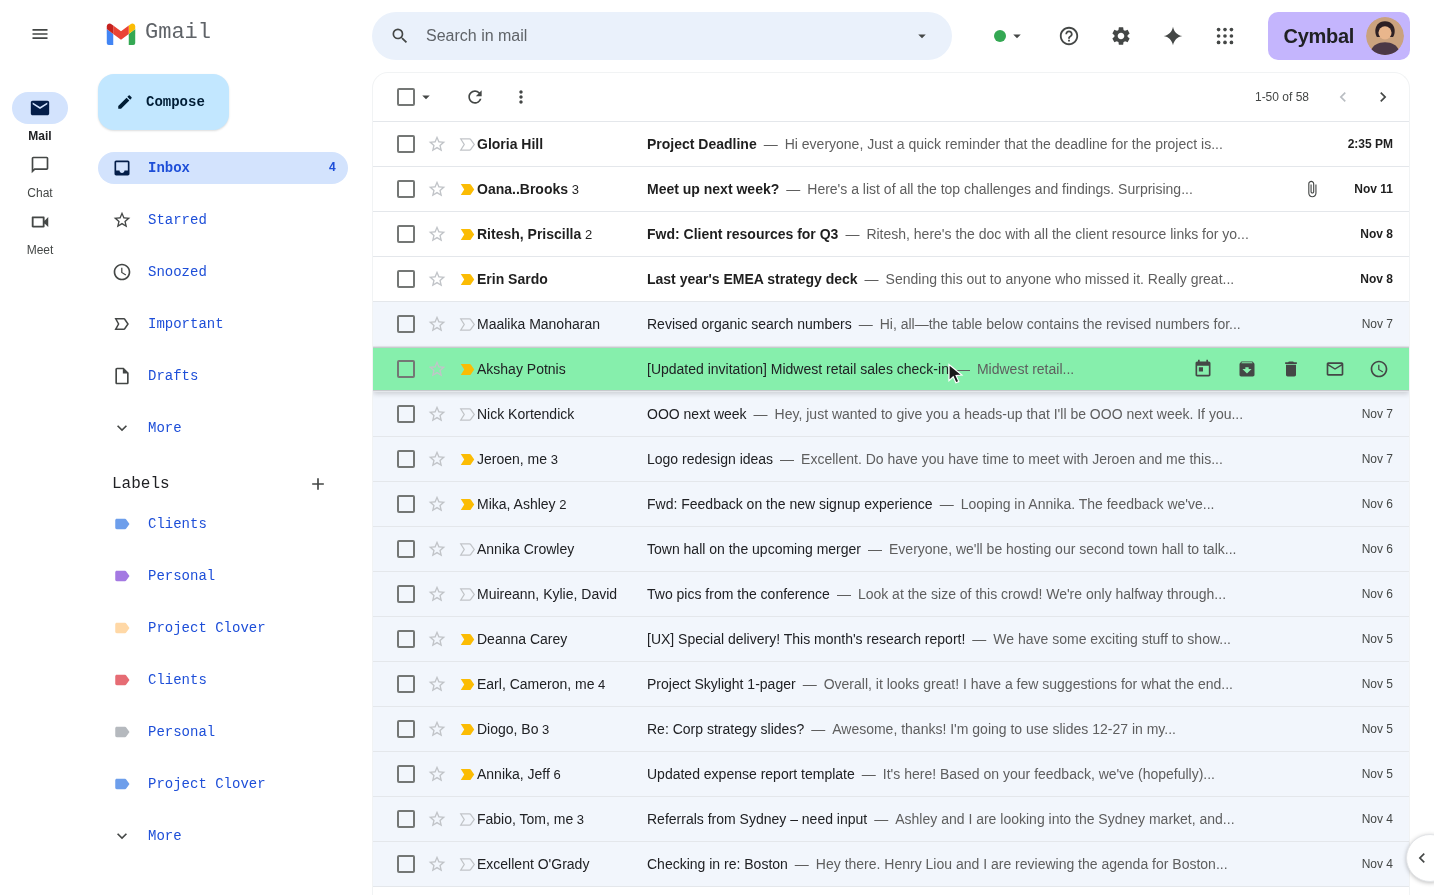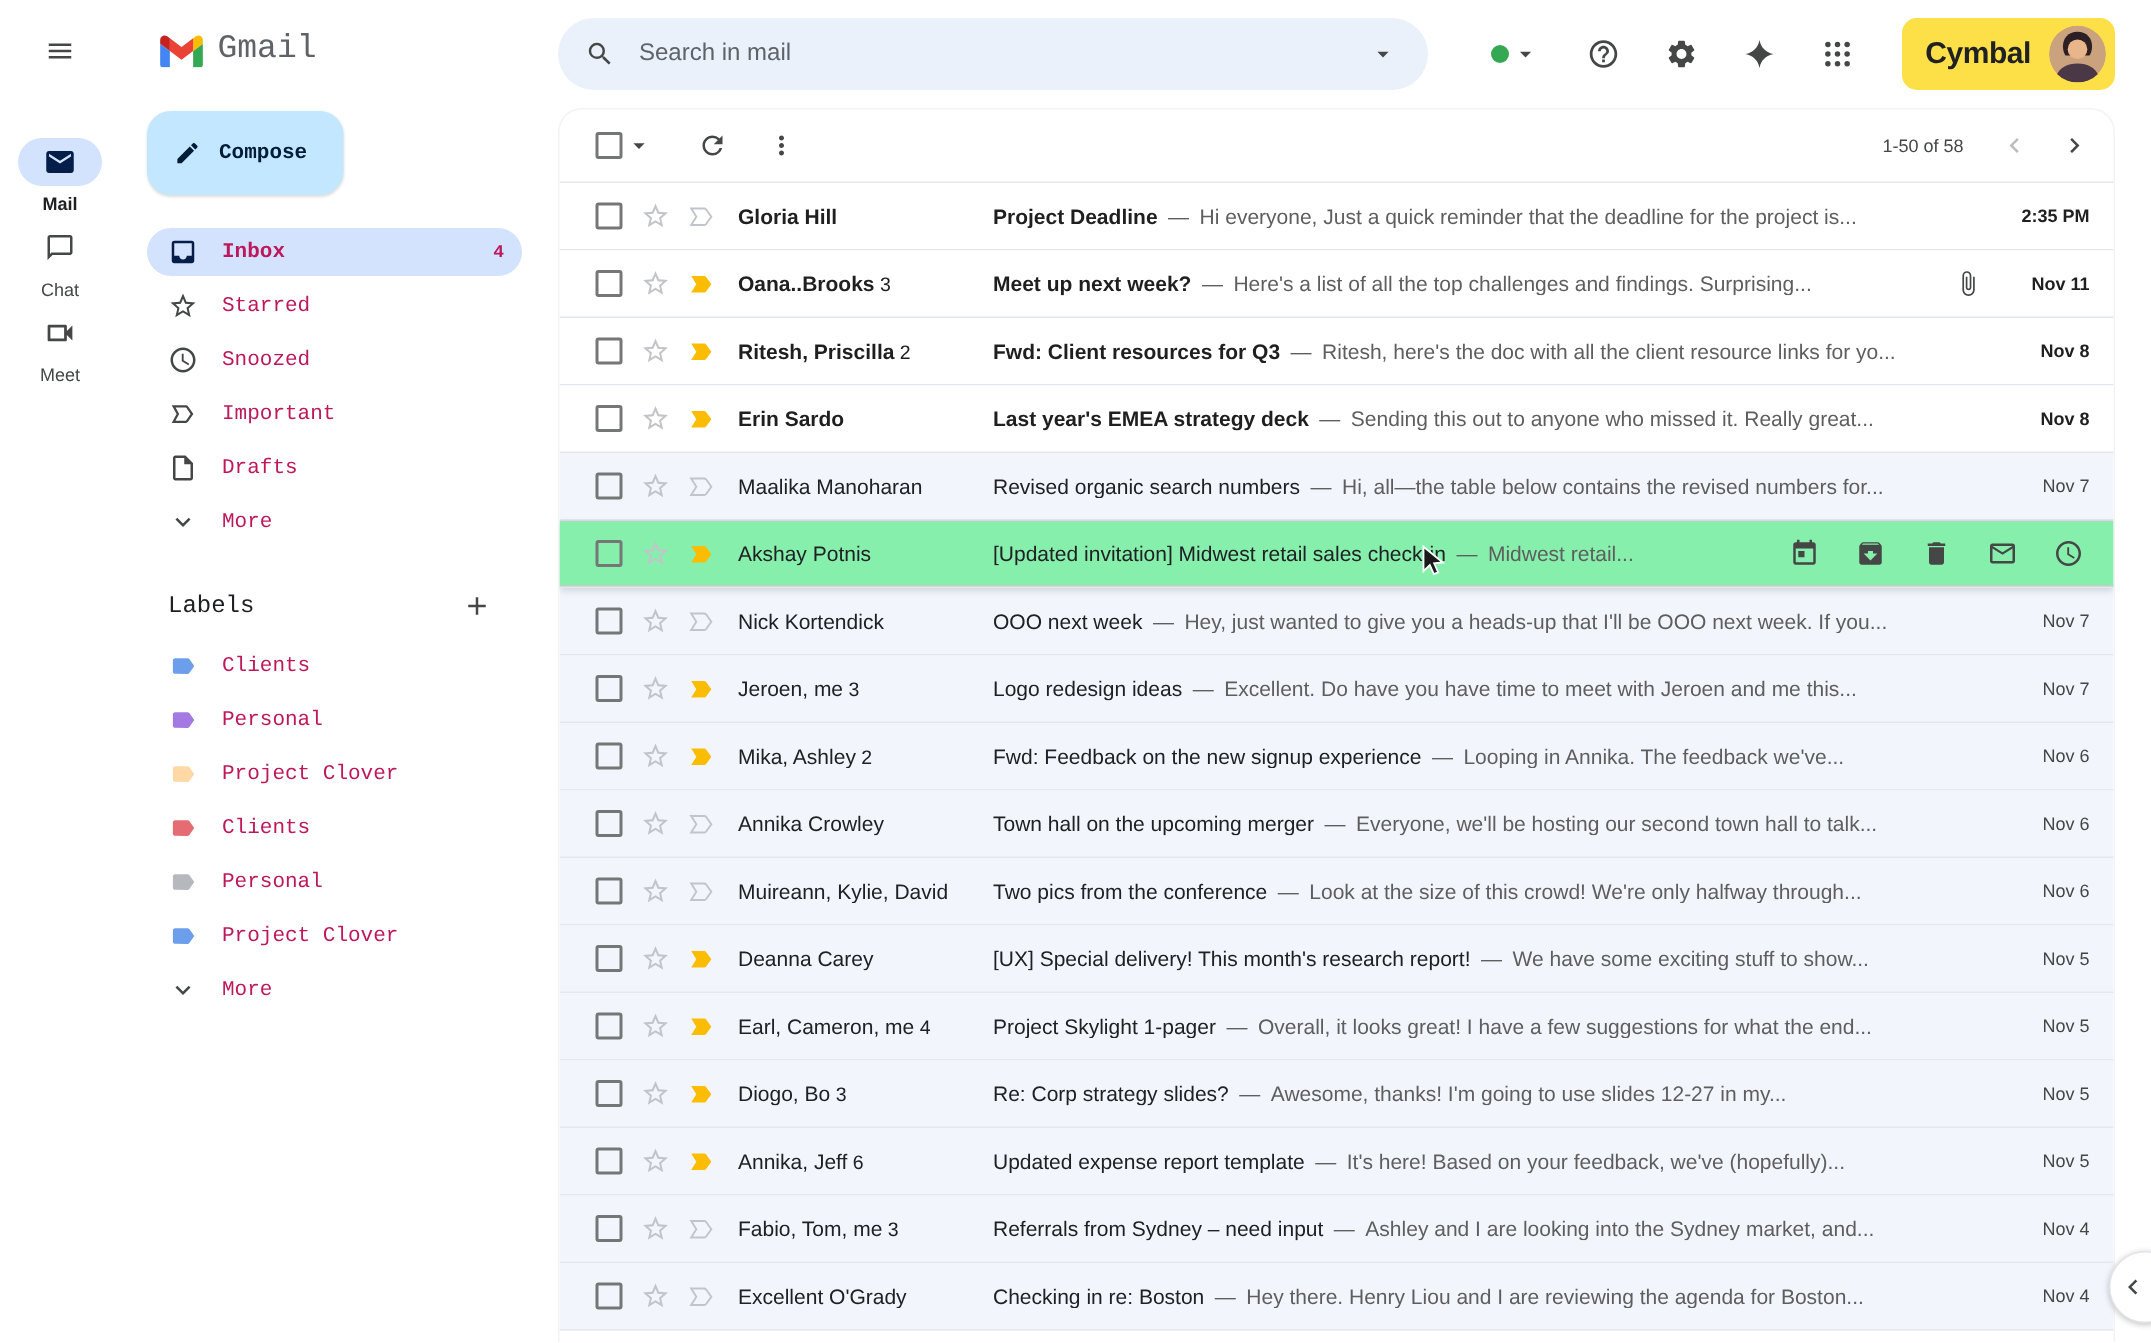--- a/index.html
+++ b/index.html
@@ -23,42 +23,42 @@
   .rail-item.active .rail-label { font-weight:700; color:#202124; }
 
   
   .sidebar { width:292px; flex:none;font-family:Liberation Mono, monospace; }
   .logo-row { height:64px; display:flex; align-items:center; gap:9px; padding-left:26px; cursor:pointer; }
   .gmail-text { font-size:22px; color:#5f6368; }
   .compose { margin:10px 0 22px 18px; height:56px; border-radius:16px; background:#c2e7ff;
     display:inline-flex; align-items:center; gap:12px; padding:0 24px 0 18px;
     font-size:14px; font-weight:700; color:#001d35; box-shadow:0 1px 2px rgba(60,64,67,.18); }
   .c-ic { color:#001d35; }
-  .nav-item { height:32px; display:flex; align-items:center; padding:0 12px 0 14px; margin:0 24px 4px 18px;
-    border-radius:16px; font-size:14px; color:#be185d; cursor:pointer; }
+  .nav-item { height:32px; display:flex; align-items:center; padding:0 12px 0 14px; margin:0 24px 20px 18px;
+    border-radius:16px; font-size:14px; color:#1d4ed8; cursor:pointer; }
   .nav-icon { width:20px; height:20px; margin-right:16px; color:#444746; display:flex; align-items:center; justify-content:center; }
   .nav-item.active { background:#d3e3fd; font-weight:700; }
   .nav-item.active .nav-icon { color:#041e49; }
   .nav-count { margin-left:auto; font-size:12px; font-weight:700; }
   .labels-head { display:flex; align-items:center; margin:26px 40px 10px 18px; padding-left:14px; font-size:16px; color:#202124; }
   .plus-btn { margin-left:auto; width:28px; height:28px; border-radius:50%; display:flex; align-items:center; justify-content:center; color:#444746; }
 
   
   .main { flex:1; min-width:0; display:flex; flex-direction:column;justify-content:flex-end; }
   .topbar { height:72px; flex:none; display:flex; align-items:center; }
   .search { width:580px; height:48px; background:#eaf1fb; border-radius:24px; display:flex; align-items:center; padding:0 10px 0 8px; }
   .s-btn { width:40px; height:40px; border-radius:50%; display:flex; align-items:center; justify-content:center; color:#444746; }
   .search-input { flex:1; border:none; background:transparent; outline:none; font-size:16px; color:#202124; font-family:inherit; padding:0 6px; }
   .search-input::placeholder { color:#5f6368; }
   .top-icons { display:flex; align-items:center; margin-left:auto; gap:6px; padding-right:24px; }
   .icon-btn { width:46px; height:46px; border-radius:50%; display:flex; align-items:center; justify-content:center; color:#444746; }
   .presence { display:flex; align-items:center; gap:2px; margin-right:14px; }
   .dot { width:12px; height:12px; border-radius:50%; background:#34a853; }
   .pcaret { color:#444746; display:flex; }
-  .workspace { margin-left:14px; height:48px; background:#fde047; border-radius:10px; display:flex; align-items:center; gap:12px; padding:0 6px 0 16px; }
+  .workspace { margin-left:14px; height:48px; background:#c4b5fd; border-radius:10px; display:flex; align-items:center; gap:12px; padding:0 6px 0 16px; }
   .ws-name { font-weight:700; font-size:20px; color:#202124; letter-spacing:-0.3px; }
   .avatar { width:38px; height:38px; border-radius:50%; overflow:hidden; flex:none; }
 
   
   .list-card { flex:1; margin-right:24px; background:#fff; border-radius:16px 16px 0 0; border:1px solid #f1f3f4; border-bottom:none; overflow:hidden; display:flex; flex-direction:column; }
   .list-toolbar { height:48px; flex:none; display:flex; align-items:center; padding:0 6px 0 24px; }
   .checkbox { width:18px; height:18px; border:2px solid #747775; border-radius:2px; flex:none; cursor:pointer; }
   .tb-caret { width:22px; height:40px; display:flex; align-items:center; justify-content:center; color:#444746; }
   .tb-btn { width:40px; height:40px; border-radius:50%; display:flex; align-items:center; justify-content:center; color:#444746; }
   .tb-btn.refresh { margin-left:18px; }
@@ -68,21 +68,21 @@
   .pg-prev { color:#b9bdc2; }
   .rows { border-top:1px solid #e4e7eb; }
   .row { height:45px; display:flex; align-items:center; padding-left:24px; border-bottom:1px solid #e4e7eb;
     background:#f2f6fc; font-size:14px; color:#202124; cursor:pointer; position:relative; }
   .row.unread { background:#fff; }
   .row.hovered { background:#86efac; box-shadow: inset 0 1px 0 #c7cacd, inset 0 -1px 0 #c7cacd, 0 2px 5px rgba(0,0,0,.16); z-index:2; }
   .rowbtn { width:20px; height:20px; margin-left:12px; color:#c1c4c8; display:flex; align-items:center; justify-content:center; flex:none; cursor:pointer; }
   .marker { margin-left:10px; }
   .marker.imp-on svg path { fill:#fbbc04; }
   .marker.imp-off svg path { fill:none; stroke:#c1c4c8; stroke-width:1.6; }
-  .sender { width:158px; flex:none; margin-left:15px; white-space:nowrap; overflow:hidden; text-overflow:ellipsis; }
+  .sender { width:158px; flex:none; margin-left:0; white-space:nowrap; overflow:hidden; text-overflow:ellipsis; }
   .row.unread .sender, .row.unread .subject { font-weight:700; color:#1f1f1f; }
   .tcount { font-weight:400; font-size:13px; }
   .subject-area { flex:1; min-width:0; margin-left:12px; margin-right:8px; display:flex; align-items:center; white-space:nowrap; overflow:hidden; }
   .subject { flex:none; }
   .sep { margin:0 7px; color:#5e5e5e; flex:none; }
   .snippet { color:#5e5e5e; overflow:hidden; text-overflow:ellipsis; min-width:0; }
   .right { flex:none; display:flex; align-items:center; padding-right:16px; }
   .date { font-size:12px; color:#444746; min-width:56px; text-align:right; white-space:nowrap; }
   .row.unread .date { color:#1f1f1f; font-weight:700; }
   .clip { color:#444746; margin-right:16px; display:flex; }

